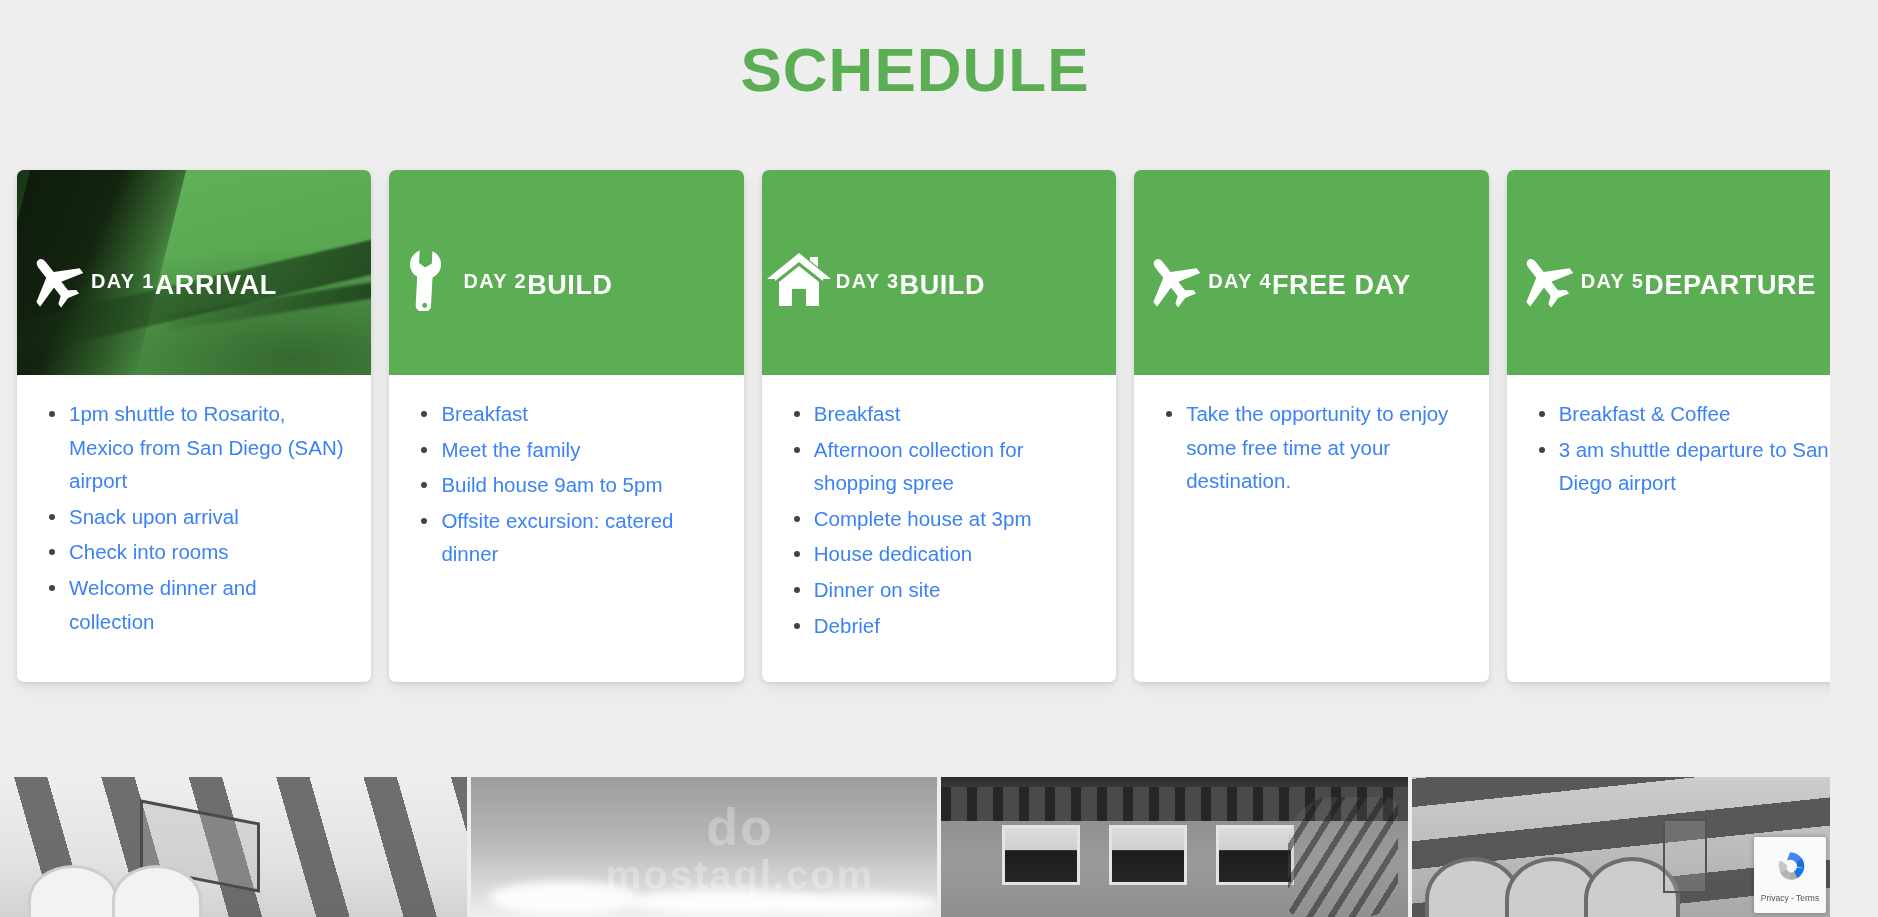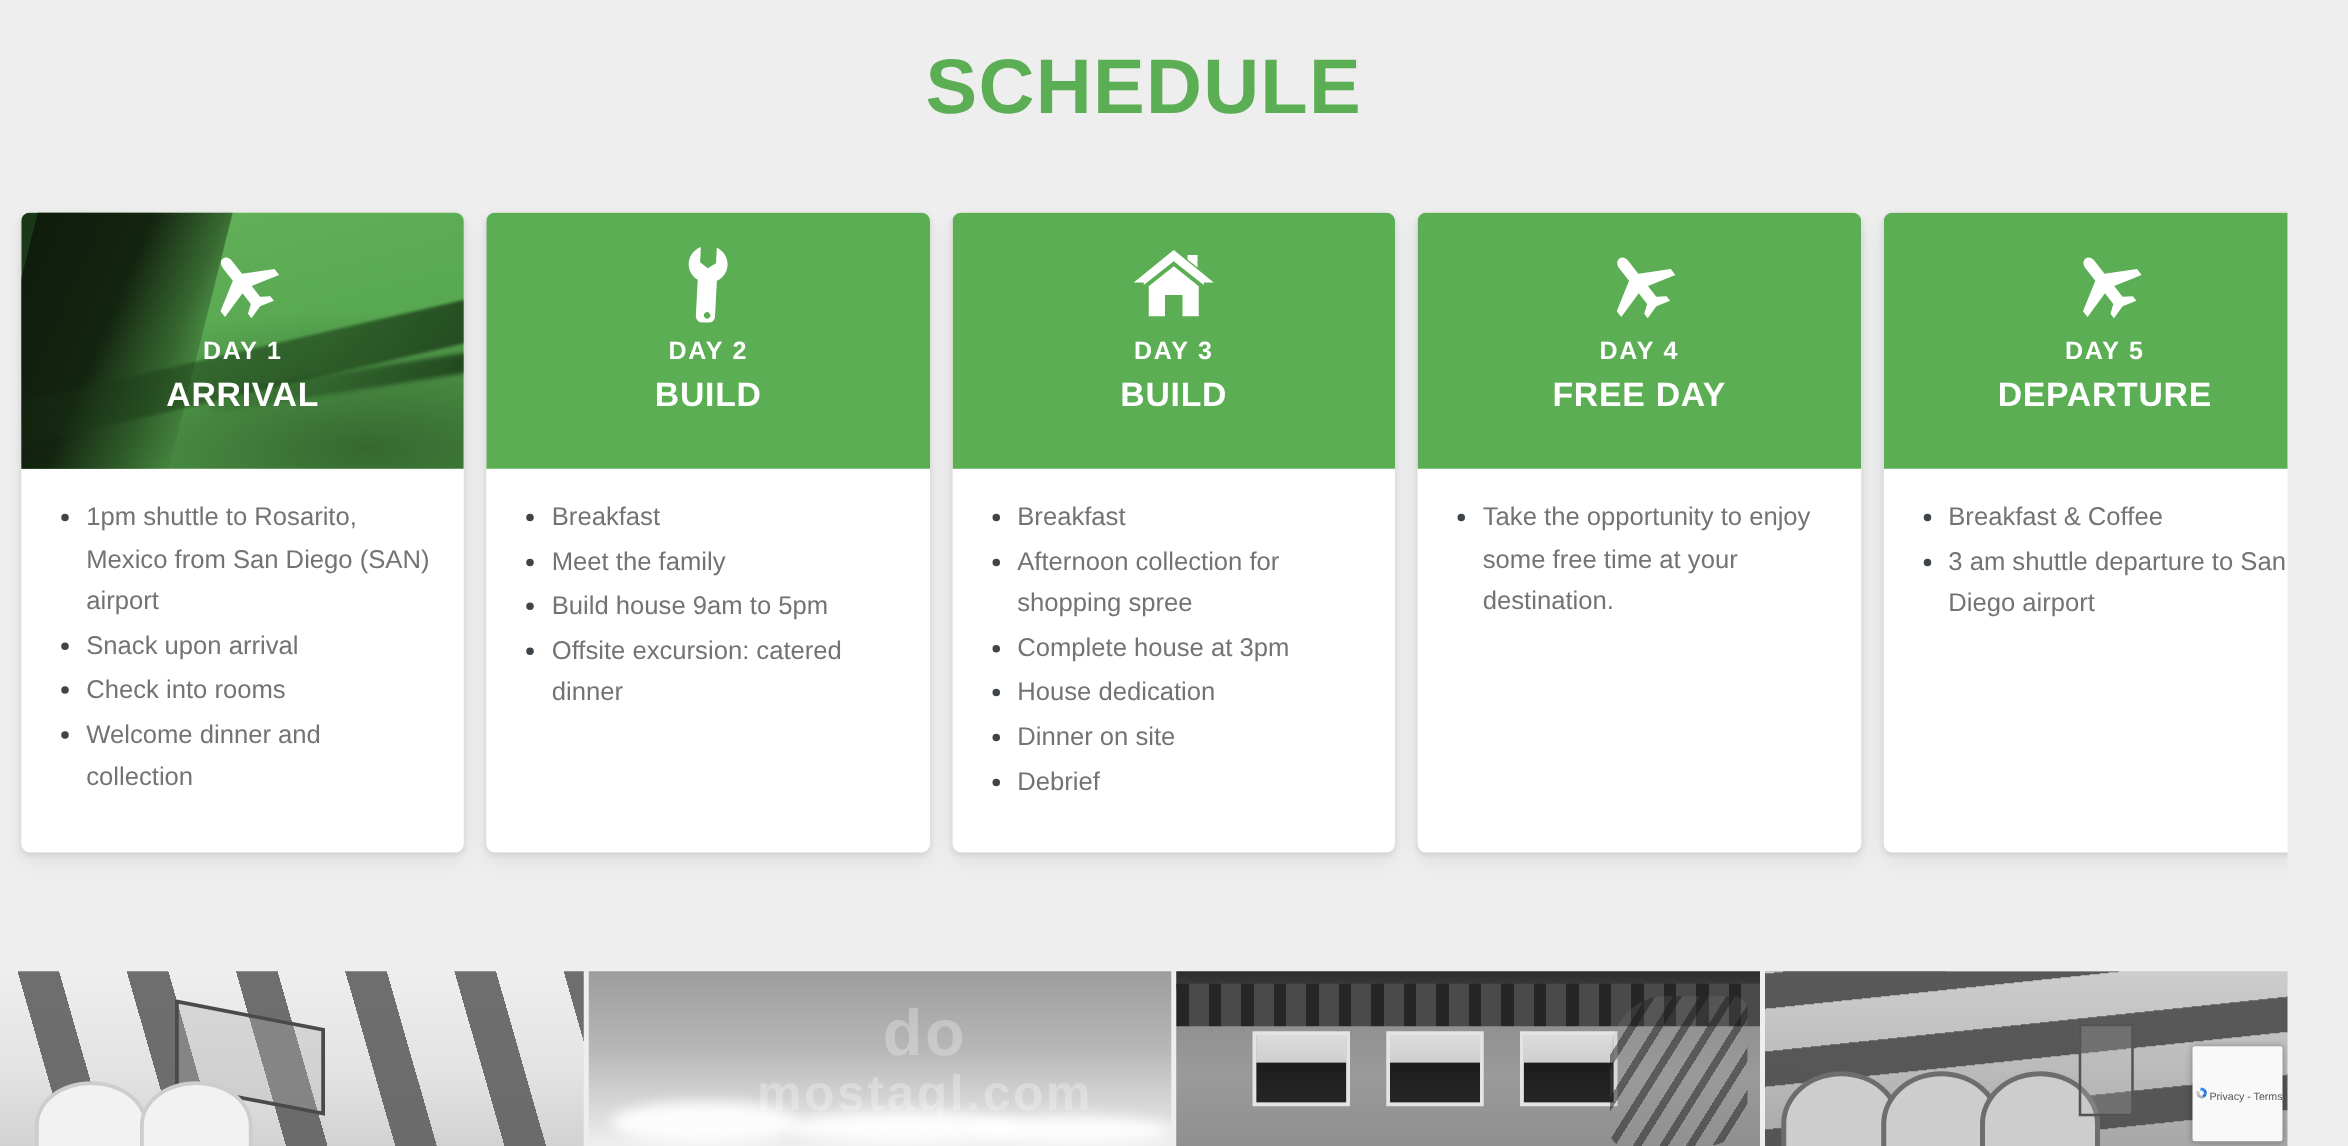--- a/index.html
+++ b/index.html
@@ -55,21 +55,21 @@
     min-height: 512px;
     display: flex;
     flex-direction: column;
   }
 
   .card-header {
     position: relative;
     background: #5cae54;
     height: 205px;
     display: flex;
-    flex-direction: column;
+    flex-direction: row;
     align-items: center;
     justify-content: flex-start;
     padding-top: 26px;
     overflow: hidden;
   }
 
   
   .card-header.photo {
     background:
       radial-gradient(ellipse 420px 160px at 78% 92%, rgba(30,60,25,0.55), rgba(30,60,25,0) 70%),
@@ -143,21 +143,21 @@
   .card-body {
     flex: 1;
     padding: 22px 26px 26px 26px;
   }
   .card-list {
     list-style: none;
   }
   .card-list li {
     position: relative;
     padding-left: 26px;
-    color: #737373;
+    color: #3b82f6;
     font-size: 20.5px;
     line-height: 1.64;
     margin-bottom: 2px;
   }
   .card-list li::before {
     content: "";
     position: absolute;
     left: 6px;
     top: 14px;
     width: 6px;
@@ -301,21 +301,21 @@
   .recaptcha {
     position: absolute;
     right: 4px;
     bottom: 4px;
     width: 72px;
     height: 76px;
     background: #f9f9f9;
     box-shadow: 0 0 5px rgba(0,0,0,0.3);
     border-radius: 2px;
     display: flex;
-    flex-direction: row;
+    flex-direction: column;
     align-items: center;
     justify-content: center;
     z-index: 20;
   }
   .recaptcha .rc-icon { width: 42px; height: 42px; }
   .recaptcha .rc-text {
     font-size: 8.5px;
     color: #555;
     margin-top: 4px;
     white-space: nowrap;

